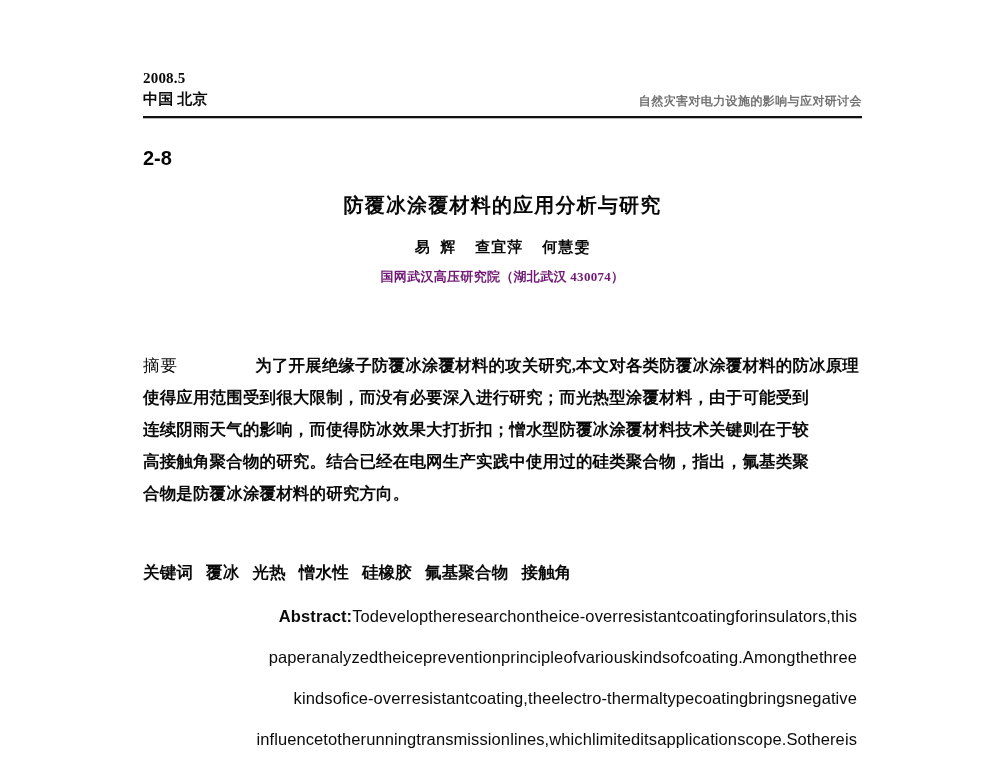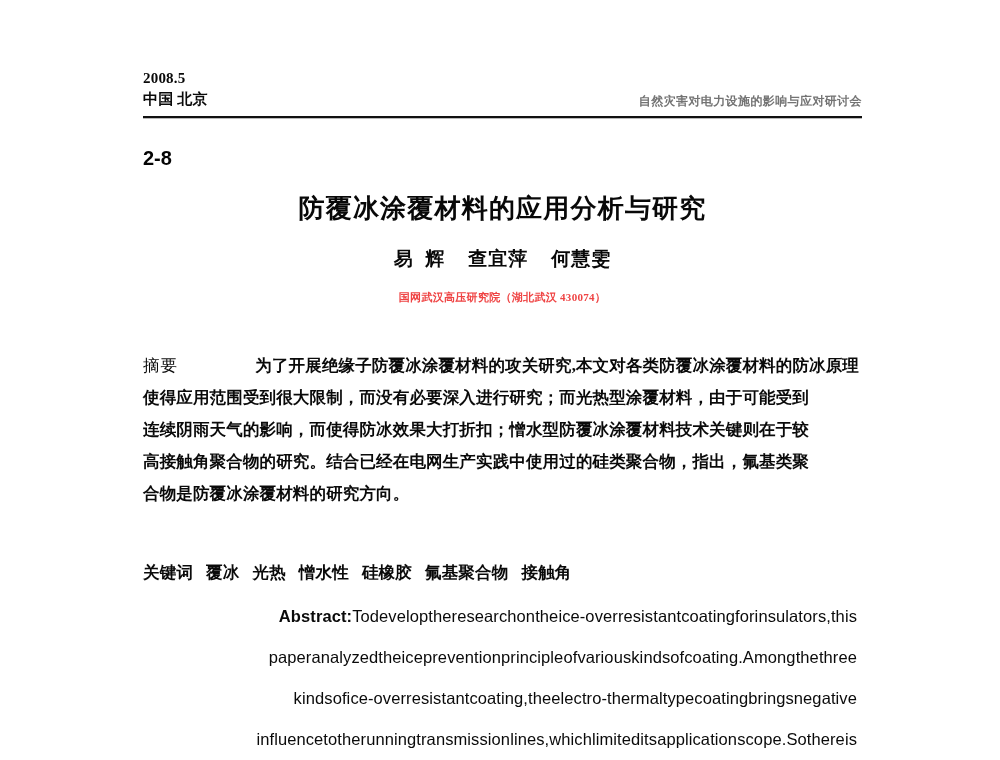--- a/index.html
+++ b/index.html
@@ -78,42 +78,42 @@
   
   .title-block {
     position: absolute;
     left: 143px;
     top: 193px;
     width: 719px;
     text-align: center;
   }
   .doc-title {
     font-family: "Liberation Serif", "DejaVu Serif", serif;
-    font-size: 26px;
+    font-size: 20px;
     font-weight: 700;
     letter-spacing: 1.2px;
     color: #080808;
     line-height: 1.25;
   }
   .doc-authors {
     margin-top: 20px;
     font-family: "Liberation Serif", "DejaVu Serif", serif;
-    font-size: 19px;
+    font-size: 15px;
     font-weight: 700;
     letter-spacing: 1px;
     color: #080808;
     white-space: pre;
   }
   .doc-affiliation {
-    margin-top: 18px;
-    font-family: "Liberation Serif", "DejaVu Serif", serif;
-    font-size: 11px;
+    margin-top: 11px;
+    font-family: "Liberation Serif", "DejaVu Serif", serif;
+    font-size: 13px;
     font-weight: 700;
     letter-spacing: 0.3px;
-    color: #ef4444;
+    color: #701a75;
   }
 
   
   .abstract-cn {
     position: absolute;
     left: 143px;
     top: 350px;
     width: 716px;
   }
   .abs-line {

